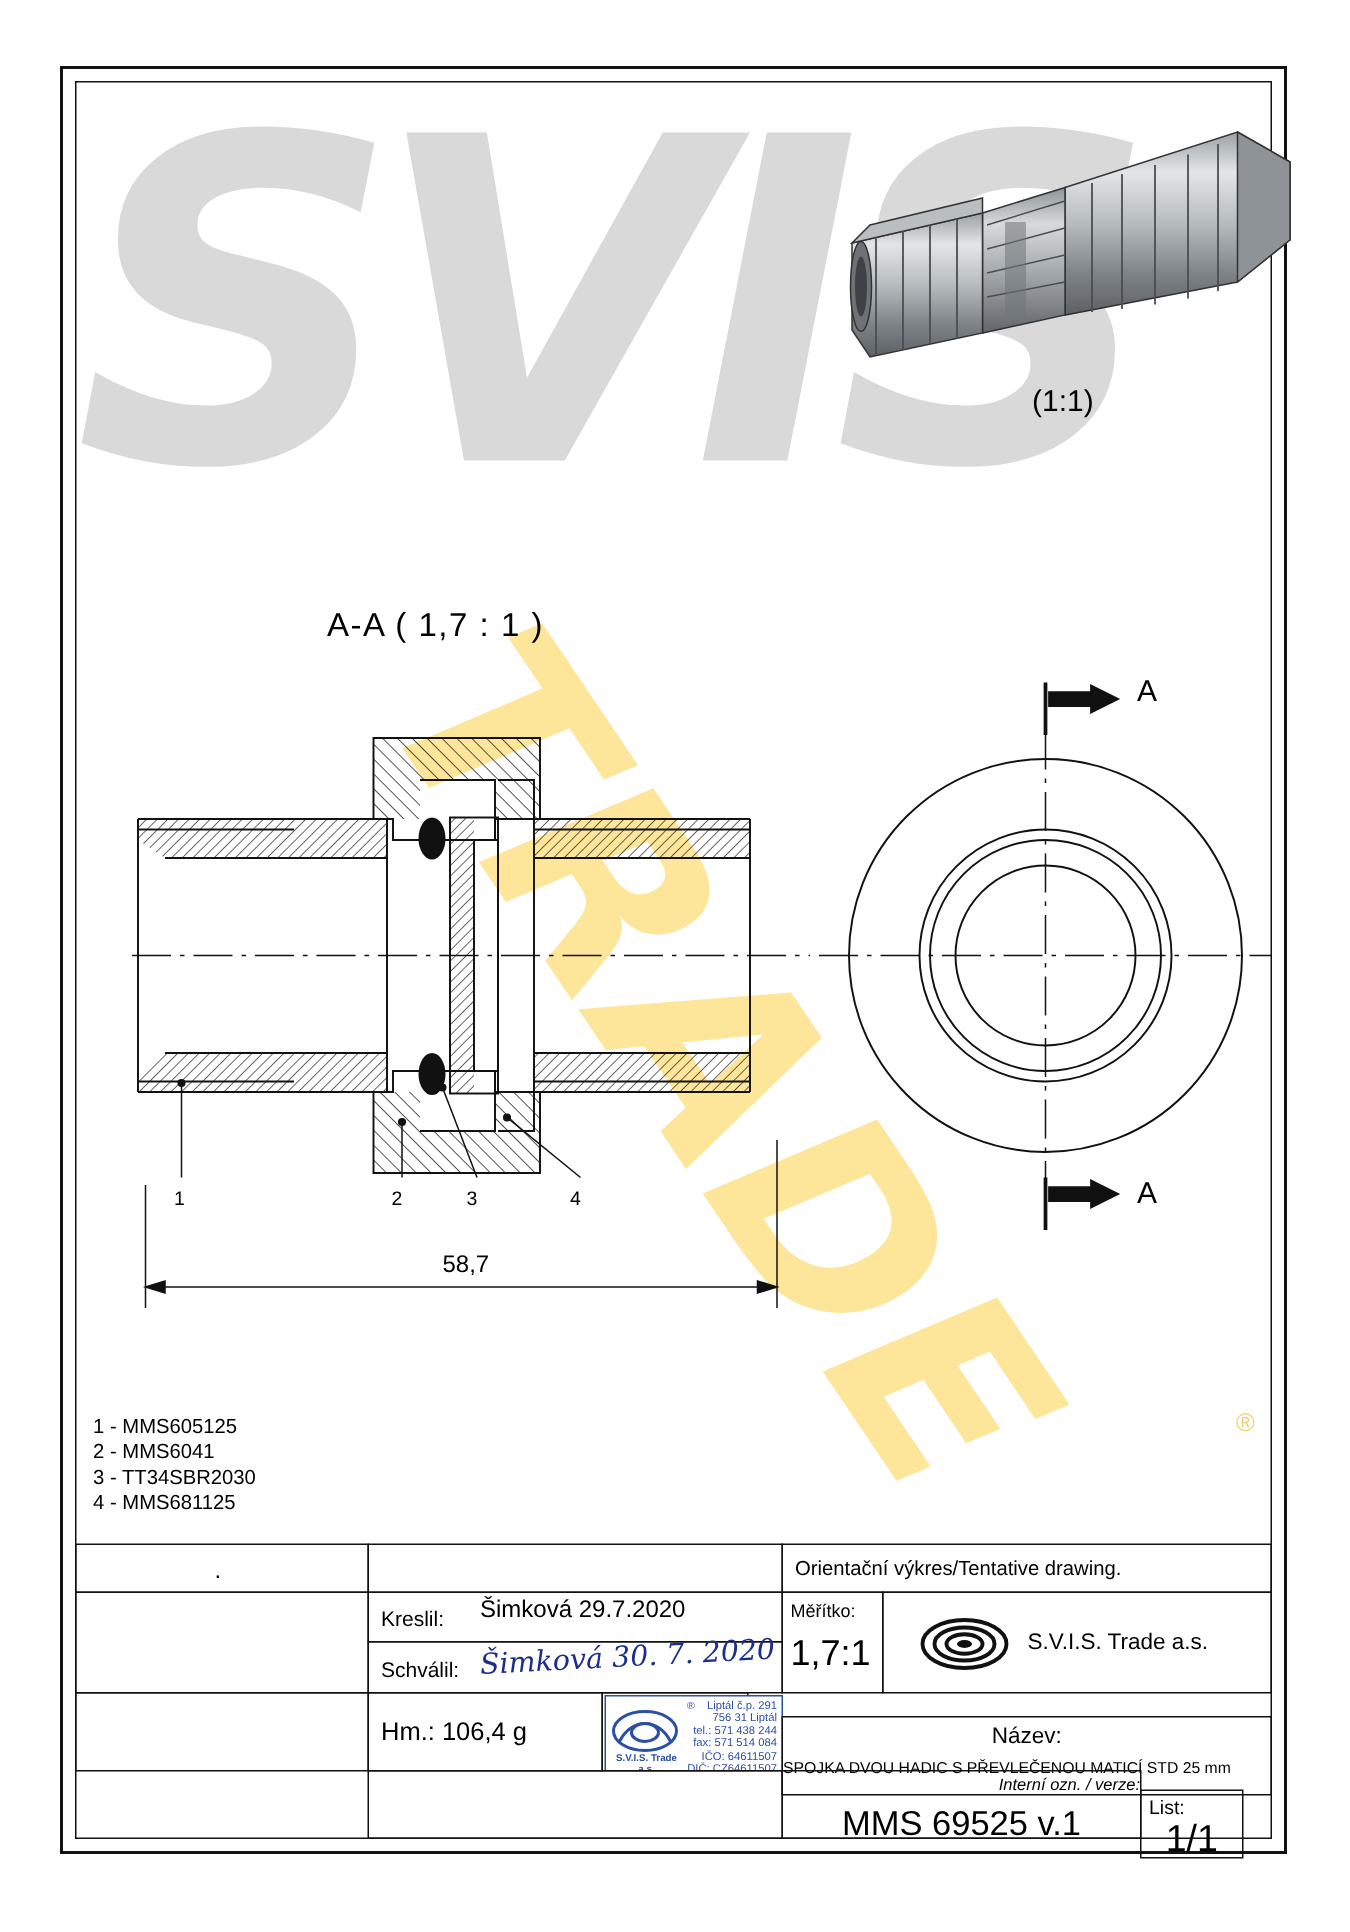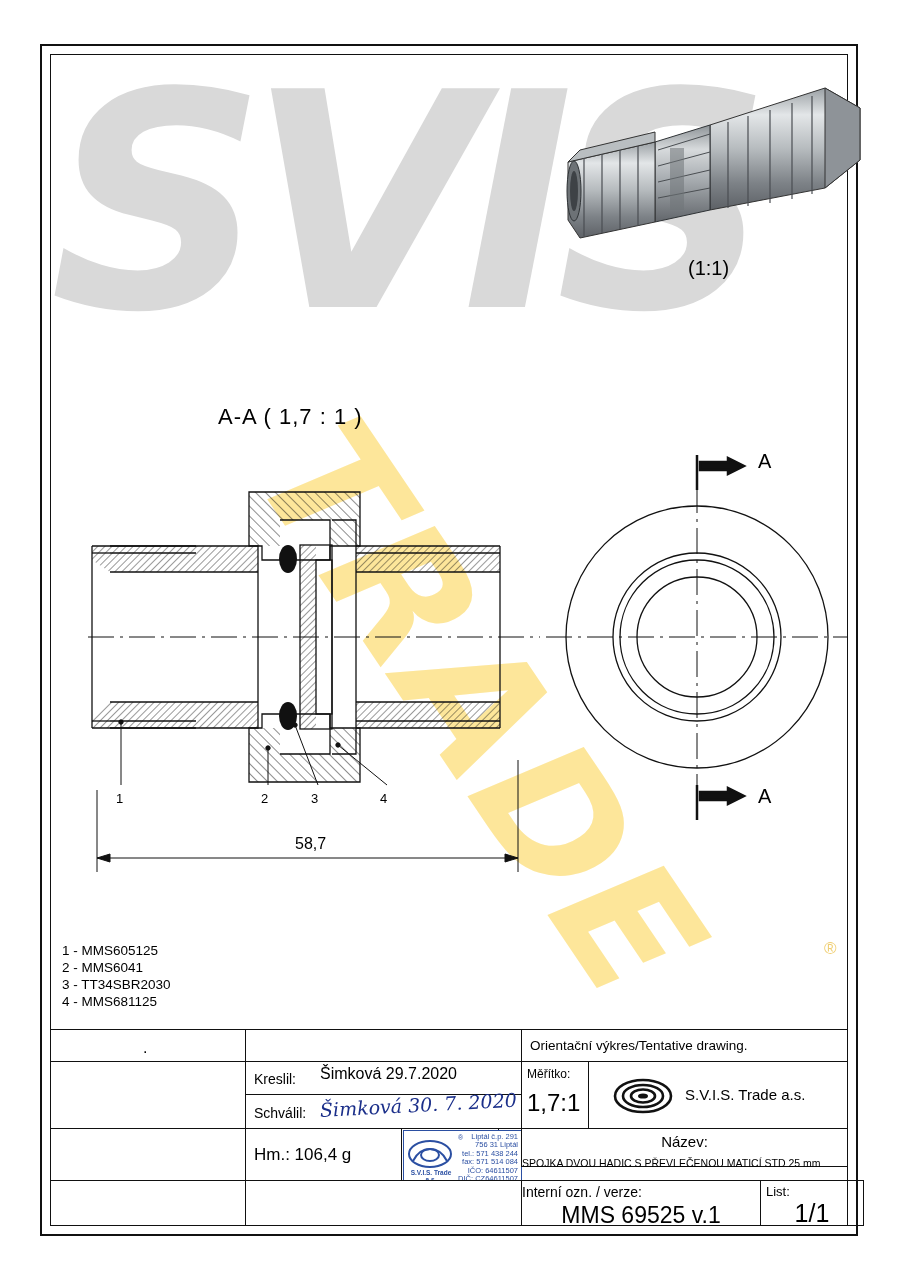--- a/index.html
+++ b/index.html
@@ -133,26 +133,26 @@
 
   .tb-r2c1 { left: 0;    top: 32px; width: 196px; height: 68px; }
   .tb-kreslil { left: 195px; top: 32px; width: 277px; height: 34px; }
   .tb-schvalil { left: 195px; top: 65px; width: 277px; height: 35px; }
   .tb-meritko { left: 471px; top: 32px; width: 68px; height: 68px; }
   .tb-logo   { left: 538px; top: 32px; width: 260px; height: 68px; }
 
   .tb-r3c1 { left: 0;    top: 99px; width: 196px; height: 53px; }
   .tb-hm   { left: 195px; top: 99px; width: 157px; height: 53px; }
   .tb-stamp{ left: 351px; top: 99px; width: 98px; height: 53px; }
-  .tb-nazev{ left: 471px; top: 99px; width: 327px; height: 39px; }
+  .tb-nazev{ left: 471px; top: 115px; width: 327px; height: 53px; }
 
   .tb-r4c1 { left: 0;    top: 151px; width: 196px; height: 46px; }
   .tb-r4c2 { left: 195px; top: 151px; width: 277px; height: 46px; }
   .tb-interni { left: 471px; top: 151px; width: 240px; height: 46px; }
-  .tb-list    { left: 710px; top: 151px; width: 104px; height: 46px; }
+  .tb-list    { left: 710px; top: 164px; width: 69px; height: 46px; }
 
   .tb .pad { position: absolute; }
 
   .orient-txt { left: 8px; top: 8px; font-size: 13.5px; }
   .kreslil-lbl { left: 8px; top: 9px; font-size: 14px; }
   .kreslil-val { left: 74px; top: 3px; font-size: 16px; }
   .schvalil-lbl { left: 8px; top: 10px; font-size: 14px; }
   .schvalil-val {
     left: 74px; top: 4px; font-size: 19px;
     font-family: "DejaVu Serif", serif;
@@ -160,21 +160,21 @@
     color: #1b2f8a;
     transform: rotate(-3deg);
     transform-origin: left center;
   }
   .meritko-lbl { left: 5px; top: 5px; font-size: 12px; }
   .meritko-val { left: 5px; top: 27px; font-size: 24px; }
   .company-name { left: 96px; top: 24px; font-size: 15px; }
   .hm-val { left: 8px; top: 16px; font-size: 17px; }
   .nazev-lbl { left: 0; top: 4px; width: 100%; text-align: center; font-size: 15px; }
   .nazev-val { left: 0; top: 28px; width: 100%; text-align: left; font-size: 10.5px; }
-  .interni-lbl { left: 0; top: 3px; width: 100%; text-align: left; font-size: 14px; }
+  .interni-lbl { left: 0; top: 3px; width: 100%; text-align: right; font-size: 11px; font-style: italic; }
   .interni-val { left: 0; top: 21px; width: 100%; text-align: center; font-size: 23px; }
   .list-lbl { left: 5px; top: 3px; font-size: 13px; }
   .list-val { left: 0; top: 18px; width: 100%; text-align: center; font-size: 25px; }
   .norma-val { left: 8px; top: 14px; font-size: 15px; }
   .dot-mark { left: 92px; top: 9px; font-size: 16px; }
 
   
   .logo-swirl {
     position: absolute;
     left: 24px; top: 14px;

